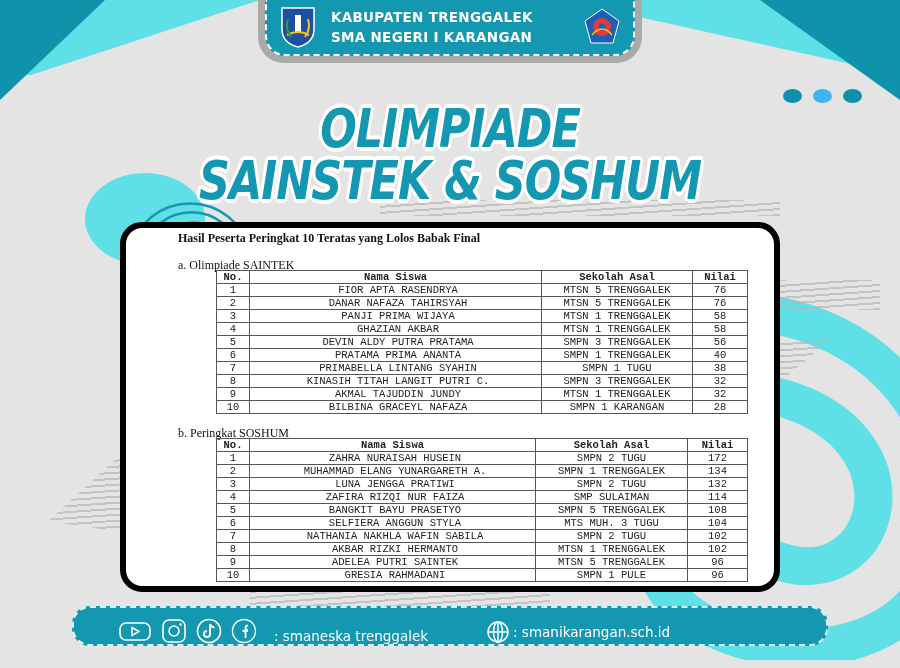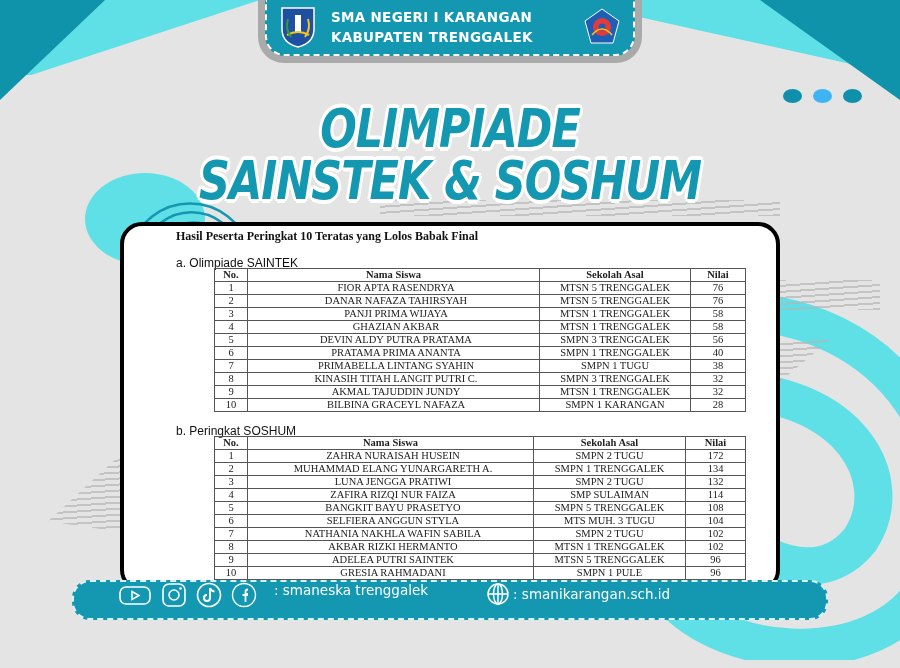--- a/index.html
+++ b/index.html
@@ -25,30 +25,30 @@
 
   .header-banner { position: absolute; left: 258px; top: -20px; width: 384px; height: 83px; background: #aaaaaa; border-radius: 0 0 26px 26px; }
   .header-inner { position: absolute; left: 7px; top: 20px; right: 7px; bottom: 7px; background: #1497b0; border-radius: 0 0 20px 20px; border: 2px dashed #fff; border-top: none; display: flex; align-items: center; padding: 0 12px; gap: 14px; }
   .logo { width: 38px; height: 44px; flex: none; }
   .header-text { flex: 1; color: #fff; font-family: "DejaVu Sans", sans-serif; font-weight: bold; font-size: 13.5px; line-height: 20px; letter-spacing: 0.3px; text-align: left; }
 
   .title { position: absolute; left: 0; right: 0; text-align: center; font-family: "DejaVu Sans", sans-serif; font-weight: 900; font-style: italic; color: #1497b0; -webkit-text-stroke: 0; text-shadow: 3px 0 0 #fff, -3px 0 0 #fff, 0 3px 0 #fff, 0 -3px 0 #fff, 2px 2px 0 #fff, -2px -2px 0 #fff, 2px -2px 0 #fff, -2px 2px 0 #fff; transform: scaleY(1.25); letter-spacing: -1px; }
   .title.l1 { top: 103px; font-size: 43px; }
   .title.l2 { top: 155px; font-size: 43px; }
 
-  .card { position: absolute; left: 120px; top: 222px; width: 660px; height: 370px; background: #fff; border: 4px solid #000000; border-radius: 22px; }
+  .card { position: absolute; left: 120px; top: 222px; width: 660px; height: 370px; background: #fff; border: 6px solid #000000; border-radius: 22px; }
   .card-title { position: absolute; left: 52px; top: 3px; font-family: "Liberation Serif", serif; font-weight: bold; font-size: 12px; color: #111; }
-  .section-label { position: absolute; font-family: Liberation Sans, sans-serif; font-size: 12px; color: #111; }
-  table.res { position: absolute; border-collapse: collapse; font-family: Liberation Serif, serif; font-size: 10.5px; color: #222; }
+  .section-label { position: absolute; font-family: Liberation Serif, serif; font-size: 12px; color: #111; }
+  table.res { position: absolute; border-collapse: collapse; font-family: Liberation Mono, monospace; font-size: 10.5px; color: #222; }
   table.res th, table.res td { border: 1px solid #555; height: 13px; padding: 0 4px; line-height: 12px; white-space: nowrap; }
   table.res th { font-weight: bold; text-align: center; }
   table.res td.c { text-align: center; }
   table.res td.l { text-align: center; padding-left: 9px; }
 
-  .footer { position: absolute; left: 72px; top: 580px; width: 756px; height: 40px; background: #1497b0; border-radius: 18px; border: 2px dashed #d8f3f8; display: flex; align-items: flex-start; padding-left: 44px; color: #fff; font-family: "DejaVu Sans", sans-serif; font-size: 13.5px; }
+  .footer { position: absolute; left: 72px; top: 606px; width: 756px; height: 40px; background: #1497b0; border-radius: 18px; border: 2px dashed #d8f3f8; display: flex; align-items: flex-end; padding-left: 44px; color: #fff; font-family: "DejaVu Sans", sans-serif; font-size: 13.5px; }
   .social { display: flex; gap: 9px; align-items: center; }
   .social svg { display: block; }
   .footer-social-text { margin-left: 17px; }
   .footer-web { margin-left: 58px; display: flex; align-items: center; gap: 3px; }
 </style>
 </head>
 <body>
 
 <div class="bg-layer tri-tl-light"></div>
 <div class="bg-layer tri-tl-dark"></div>
@@ -84,22 +84,22 @@
 <div class="header-banner">
   <div class="header-inner">
     <svg class="logo" viewBox="0 0 38 44">
       <path d="M3 3 L35 3 L35 24 Q35 38 19 42 Q3 38 3 24 Z" fill="#1e4fa0" stroke="#fff" stroke-width="1.5"></path>
       <rect x="16" y="10" width="6" height="18" fill="#fff"></rect>
       <path d="M8 30 Q19 24 30 30" stroke="#f5c518" stroke-width="2" fill="none"></path>
       <path d="M9 14 Q6 24 12 32" stroke="#2e9e3e" stroke-width="2" fill="none"></path>
       <path d="M29 14 Q32 24 26 32" stroke="#f5c518" stroke-width="2" fill="none"></path>
     </svg>
     <div class="header-text">
+      <div>KABUPATEN TRENGGALEK</div>
       <div>SMA NEGERI I KARANGAN</div>
-      <div>KABUPATEN TRENGGALEK</div>
     </div>
     <svg class="logo" viewBox="0 0 38 44">
       <path d="M19 4 L36 16 L30 38 L8 38 L2 16 Z" fill="#1e5fb5" stroke="#fff" stroke-width="1"></path>
       <circle cx="19" cy="22" r="9" fill="#e23b3b"></circle>
       <circle cx="19" cy="22" r="3.5" fill="#1e5fb5"></circle>
       <path d="M9 30 Q19 18 29 30" stroke="#f5c518" stroke-width="1.5" fill="none"></path>
     </svg>
   </div>
 </div>
 

